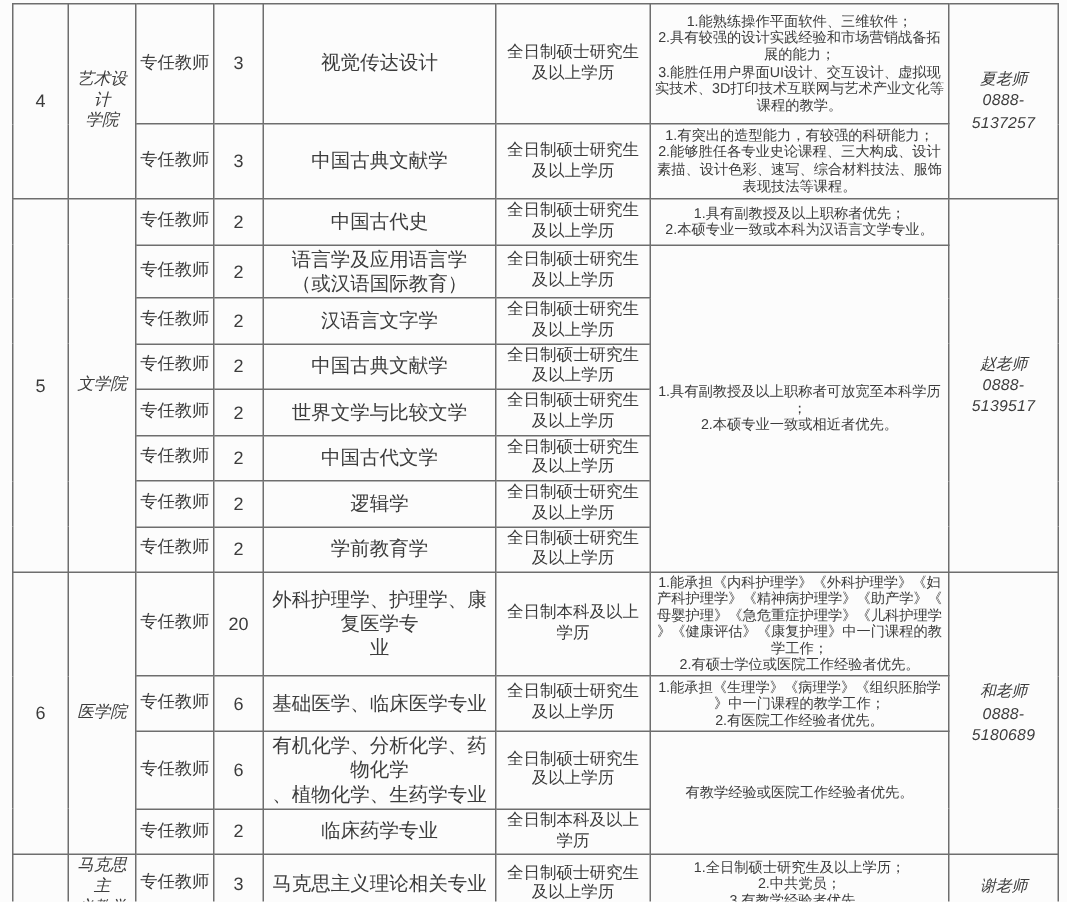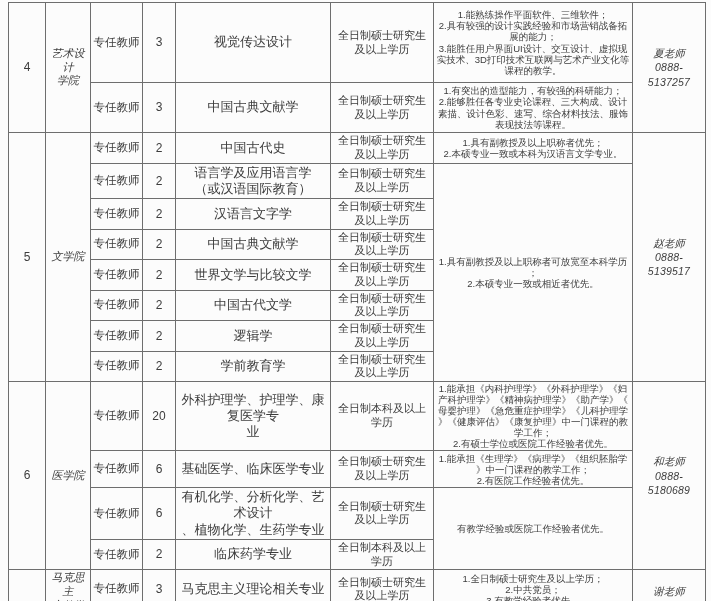--- a/index.html
+++ b/index.html
@@ -150,21 +150,21 @@
     <td class="count">6</td>
     <td class="major">基础医学、临床医学专业</td>
     <td class="degree">全日制硕士研究生
 及以上学历</td>
     <td class="req">1.能承担《生理学》《病理学》《组织胚胎学》中一门课程的教学工作；
 2.有医院工作经验者优先。</td>
   </tr>
   <tr style="height:36px">
     <td class="position">专任教师</td>
     <td class="count">6</td>
-    <td class="major">有机化学、分析化学、艺术设计
+    <td class="major">有机化学、分析化学、药物化学
 、植物化学、生药学专业</td>
     <td class="degree">全日制硕士研究生
 及以上学历</td>
     <td class="req" rowspan="2">有教学经验或医院工作经验者优先。</td>
   </tr>
   <tr style="height:28px">
     <td class="position">专任教师</td>
     <td class="count">2</td>
     <td class="major">临床药学专业</td>
     <td class="degree">全日制本科及以上

